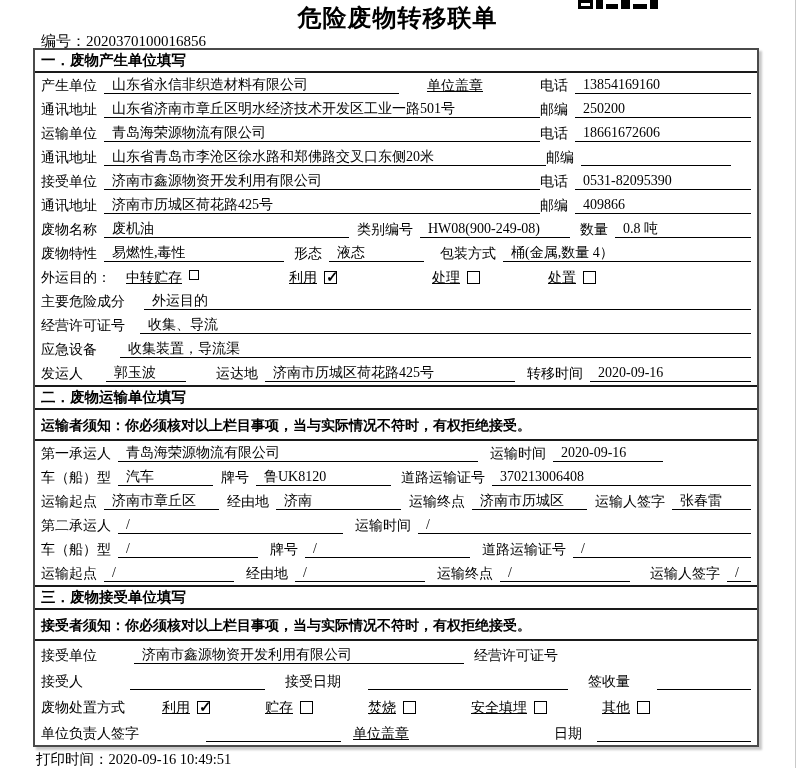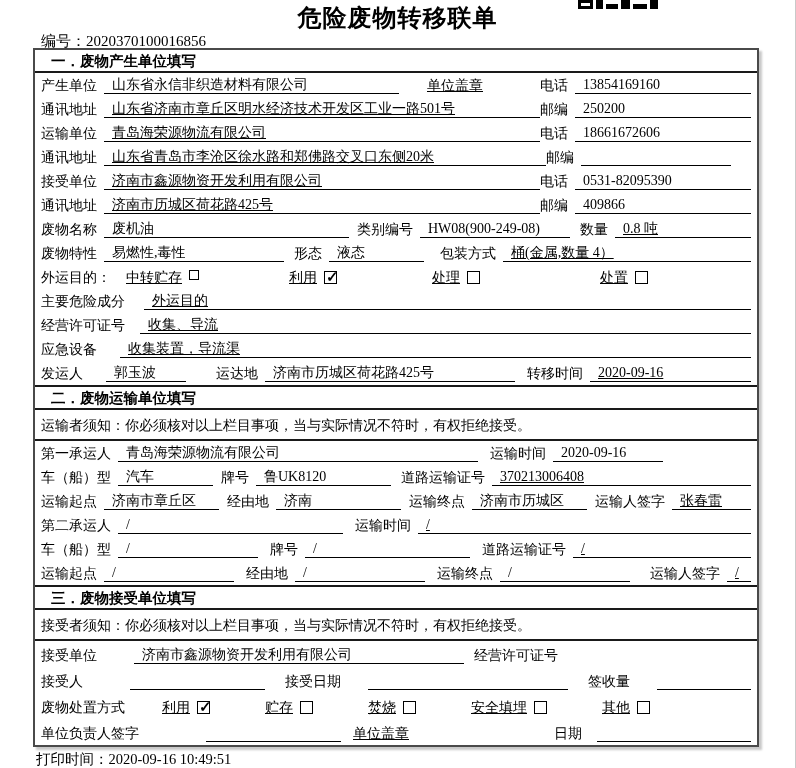--- a/index.html
+++ b/index.html
@@ -15,45 +15,45 @@
     font-size:24px; font-weight:bold; letter-spacing:1px;
     font-family:"Liberation Sans","DejaVu Sans",sans-serif; }
   .qr { position:absolute; left:578px; top:0; height:10px; display:flex; align-items:flex-start; }
   .qr i { display:block; background:#000; margin-right:3px; }
 
   
   .tbl { position:absolute; left:33px; top:48px; width:726px;
     border:2px solid #4a4a4a; box-shadow:3px 3px 2px #c9c9c9; background:#fff; font-size:14px; }
   .sec { }
   .sec:not(:last-child) { border-bottom:2px solid #1a1a1a; }
-  .sec-title { height:23px; line-height:23px; padding-left:16px; font-weight:bold;
+  .sec-title { height:23px; line-height:23px; padding-left:6px; font-weight:bold;
     border-bottom:2px solid #1a1a1a; font-size:14.5px;
-    font-family:Liberation Serif, serif; }
-  .notice { height:31px; line-height:31px; padding-left:6px; border-bottom:2px solid #1a1a1a; }
+    font-family:Liberation Mono, monospace; }
+  .notice { height:31px; line-height:31px; padding-left:6px; border-bottom:2px solid #1a1a1a;font-weight:bold; }
 
   .row { display:flex; align-items:flex-end; height:24px; padding:0 6px 3px 6px; }
   .row.h26 { height:26px; }
   .lbl { white-space:nowrap; margin-right:7px; line-height:17px; }
   .u { border-bottom:1px solid #000; height:18px; line-height:17px;
        padding-left:8px; white-space:nowrap; overflow:visible; }
-  .fill { flex:1;text-decoration:underline; }
+  .fill { flex:1; }
   .left { display:flex; align-items:flex-end; width:505px;margin-top:40px; }
   .plain { white-space:nowrap; line-height:17px;text-decoration:underline; }
 
   .w80{width:80px}.w95{width:95px}.w110{width:110px}.w115{width:115px}
   .w125{width:125px}.w130{width:130px}.w135{width:135px}.w140{width:140px}
   .w150{width:150px}.w165{width:165px}.w178{width:178px}.w180{width:180px}
   .w200{width:200px}.w225{width:225px}.w245{width:245px}
   .w250{width:250px}.w295{width:295px}.w330{width:330px}.w360{width:360px}
 
   .ml8{margin-left:8px}.ml10{margin-left:10px}.ml12{margin-left:12px}
   .ml16{margin-left:16px}.ml20{margin-left:20px}.ml28{margin-left:28px}
   .ml30{margin-left:30px}.ml40{margin-left:40px}.ml55{margin-left:55px}
   .ml60{margin-left:60px}.ml90{margin-left:90px}.ml95{margin-left:95px}
-  .ml120{margin-left:120px}.ml145{margin-left:145px}
+  .ml120{margin-left:68px}.ml145{margin-left:145px}
 
   .cb { display:inline-block; width:13px; height:13px; border:1px solid #000;
     margin-left:7px; position:relative; top:2px; background:#fff; }
   .cb.small { width:10px; height:10px; top:1px; }
   .cb.checked::after { content:"\2713"; position:absolute; left:1px; top:-4px;
     font-size:15px; font-weight:bold; }
   .ck { display:flex; align-items:flex-start; }
 
   .printline { position:absolute; left:36px; top:750px; font-size:14.5px; }
 </style>

